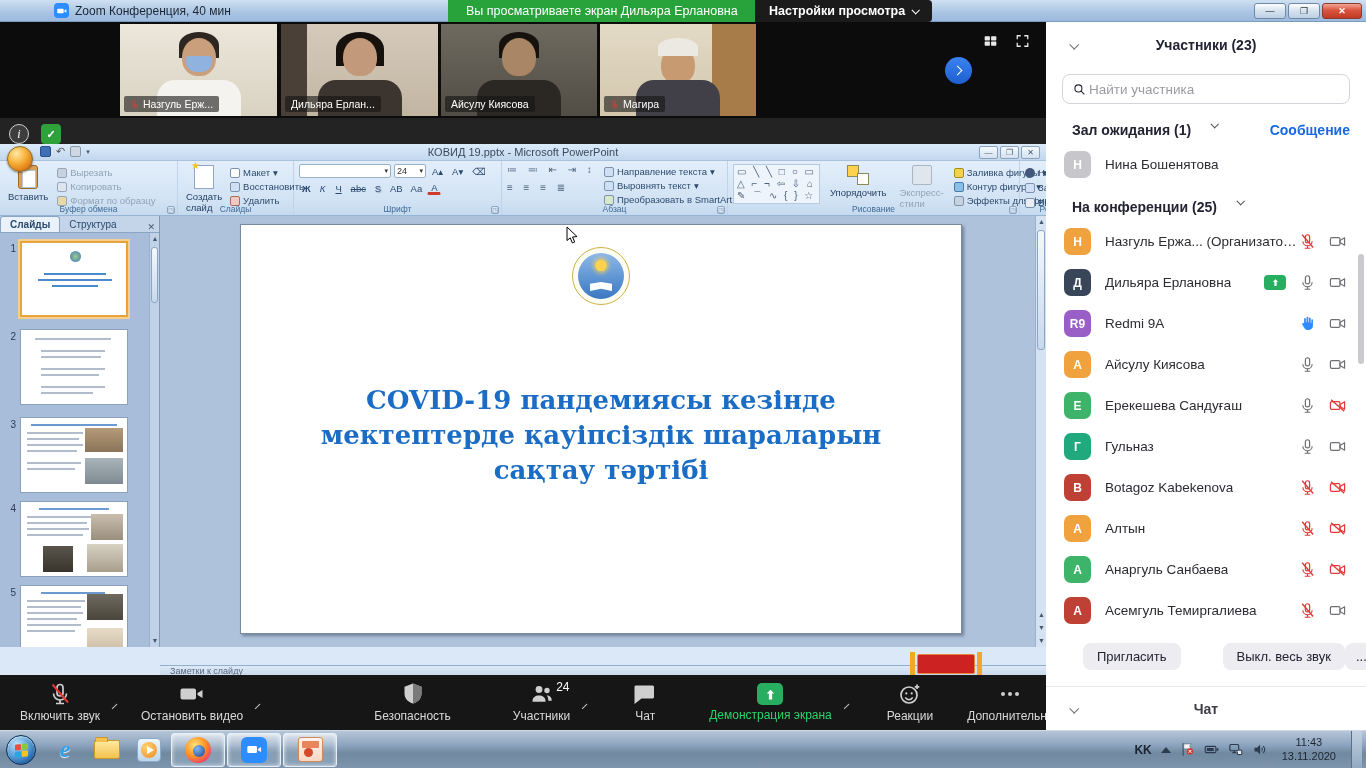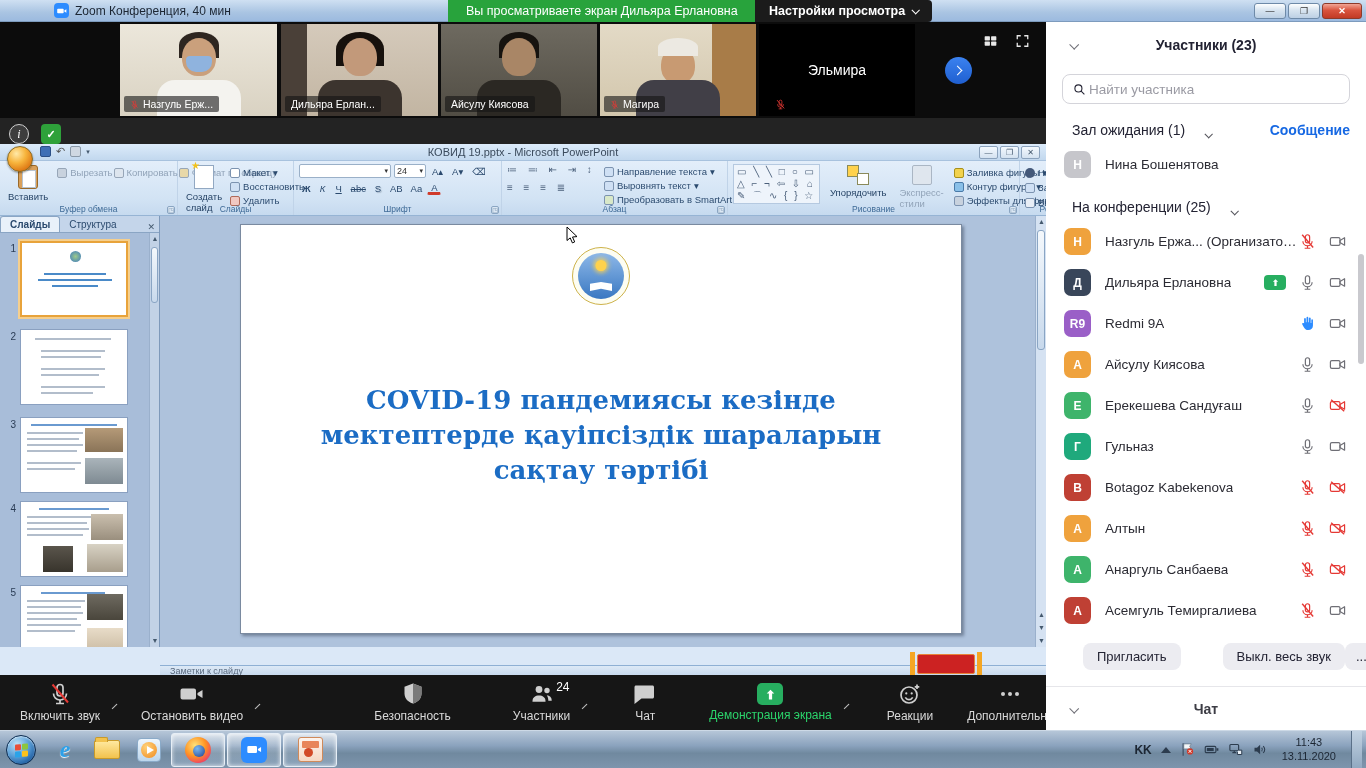--- a/index.html
+++ b/index.html
@@ -142,21 +142,21 @@
 
   
   .sidebar{position:relative;width:320px;height:708px;background:#fff;color:#232333;overflow:hidden;}
   .sb-header{position:relative;height:46px;display:flex;align-items:center;justify-content:center;font-size:14px;font-weight:bold;}
   .sb-header .chev,.chat-header .chev{position:absolute;left:24px;color:#6f6f76;width:7px;height:7px;cursor:pointer;}
   .search-wrap{margin:6px 16px 0;height:30px;border:1px solid #d4d4da;border-radius:8px;display:flex;align-items:center;padding:0 10px;gap:3px;}
   .search-wrap svg{width:13px;height:13px;stroke:#8a8a92;fill:none;stroke-width:2;}
   .search-input{border:none;outline:none;font-size:13.5px;color:#232333;flex:1;font-family:"Liberation Sans",sans-serif;}
   .search-input::placeholder{color:#9a9aa3;}
   .sec-row{display:flex;align-items:center;padding:0 16px 0 26px;margin-top:18px;}
-  .sec-title{font-size:14px;font-weight:normal;display:flex;align-items:flex-end;gap:20px;cursor:pointer;}
+  .sec-title{font-size:14px;font-weight:bold;display:flex;align-items:flex-start;gap:20px;cursor:pointer;}
   .sec-title .chev{color:#55555c;width:6px;height:6px;}
   .msg-link{margin-left:auto;color:#1668E3;font-size:14px;font-weight:bold;cursor:pointer;}
   .p-row{display:flex;align-items:center;height:41px;padding:0 20px 0 18px;cursor:pointer;}
   .avatar{width:27px;height:27px;border-radius:7px;color:#fff;font-size:12px;font-weight:bold;
     display:flex;align-items:center;justify-content:center;margin-right:14px;flex-shrink:0;}
   .p-name{font-size:13.5px;color:#2b2b33;white-space:nowrap;overflow:hidden;text-overflow:ellipsis;}
   .p-icons{margin-left:auto;display:flex;align-items:center;gap:13px;}
   .pi{width:17px;height:17px;}
   .pi.gray{color:#6F6F76;}
   .pi.red{color:#E53935;}
@@ -363,26 +363,20 @@
           <div class="pers-head" style="background:#c89a72;top:22px;"></div>
           <div class="pers-hair" style="background:#ece9e2;height:18px;top:14px;"></div>
           <div class="pers-body" style="background:#413f47;"></div>
           <div class="name-chip">
             <svg class="mini-mic">
                 <use href="#i-mic-off"></use>
               </svg>
             <span>Магира</span>
           </div>
         </div>
-        <div class="tile" style="left:759px;width:156px;background:#000;">
-          <div class="tile-name-center">Эльмира</div>
-          <svg class="mini-mic" style="position:absolute;left:16px;bottom:6px;width:11px;height:11px;">
-              <use href="#i-mic-off"></use>
-            </svg>
-        </div>
         <div class="strip-next">
             <span class="chev"></span>
           </div>
         <svg class="strip-ico" style="left:982px;" fill="currentColor">
             <use href="#i-gallery"></use>
           </svg>
         <svg class="strip-ico" style="left:1014px;">
             <use href="#i-expand"></use>
           </svg>
       </div>
@@ -410,21 +404,21 @@
           </div>
 
 
           <div class="ribbon">
             <div class="rgroup" style="width:178px;">
               <div style="display:flex;gap:6px;">
                 <span class="bigbtn">
                   <span class="clip-ico"></span>
                   <span>Вставить</span>
                 </span>
-                <span style="display:flex;flex-direction:row;gap:1px;padding-top:2px;">
+                <span style="display:flex;flex-direction:column;gap:1px;padding-top:2px;">
                   <span class="minirow dis">
                       <span class="ri" style="background:#c8d2de;border:1px solid #97a6b8;"></span>
                       <span>Вырезать</span>
                     </span>
                   <span class="minirow dis">
                       <span class="ri" style="background:#dde5ee;border:1px solid #97a6b8;"></span>
                       <span>Копировать</span>
                     </span>
                   <span class="minirow dis">
                       <span class="ri" style="background:#e8d8a8;border:1px solid #97a6b8;"></span>

